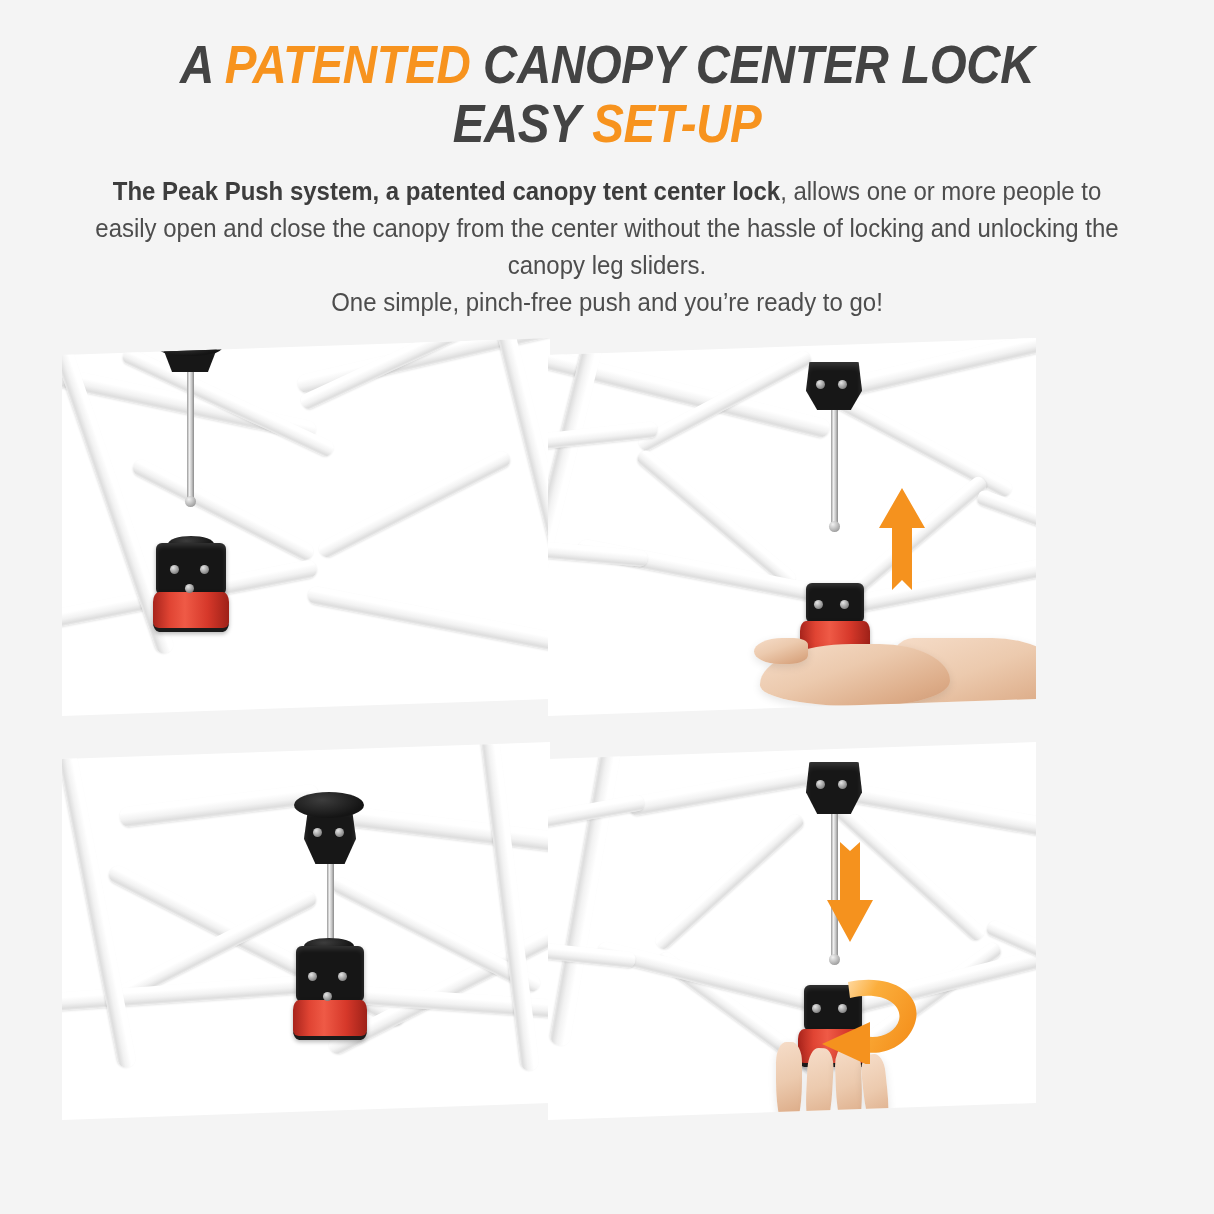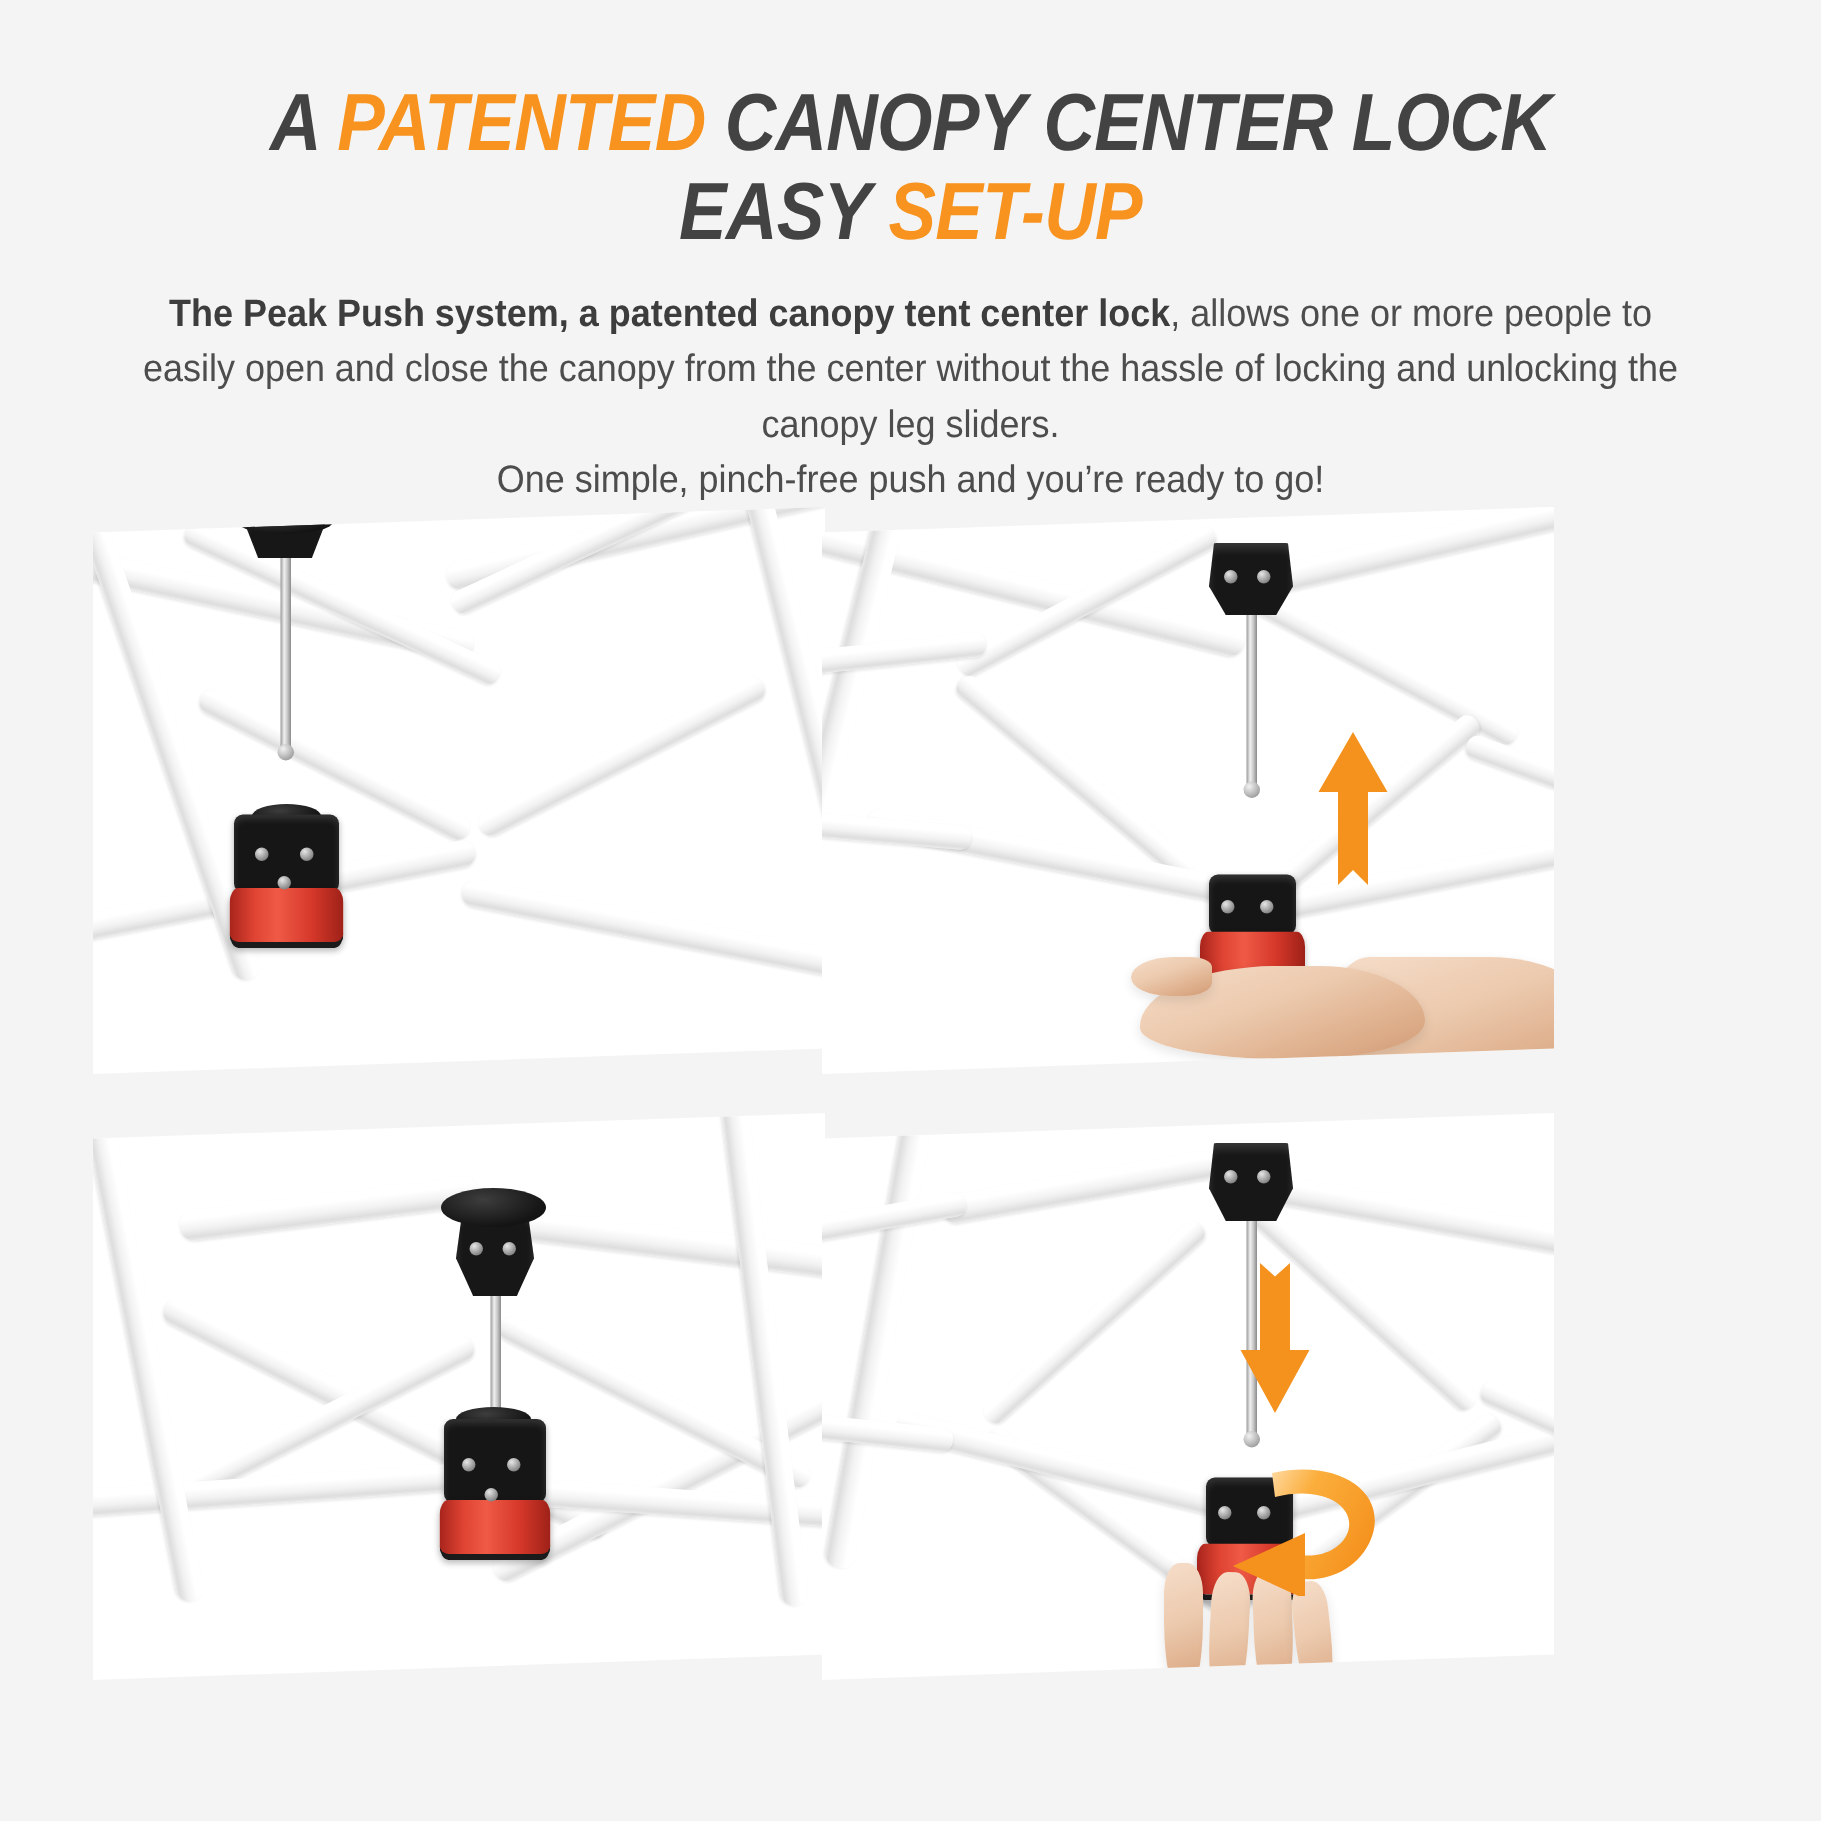--- a/index.html
+++ b/index.html
@@ -7,21 +7,21 @@
   body {
     width: 1214px;
     height: 1214px;
     background: #f4f4f4;
     font-family: "Liberation Sans", sans-serif;
     overflow: hidden;
     position: relative;
   }
 
   
-  .header { padding: 54px 60px 0; text-align: center; }
+  .header { padding: 36px 60px 0; text-align: center; }
 
   .title-line {
     font-family: "Liberation Sans Narrow", "Liberation Sans", sans-serif;
     font-weight: bold;
     font-style: italic;
     font-size: 54px;
     line-height: 1.05;
     letter-spacing: -0.5px;
     color: #434343;
     transform: scaleX(0.88);

